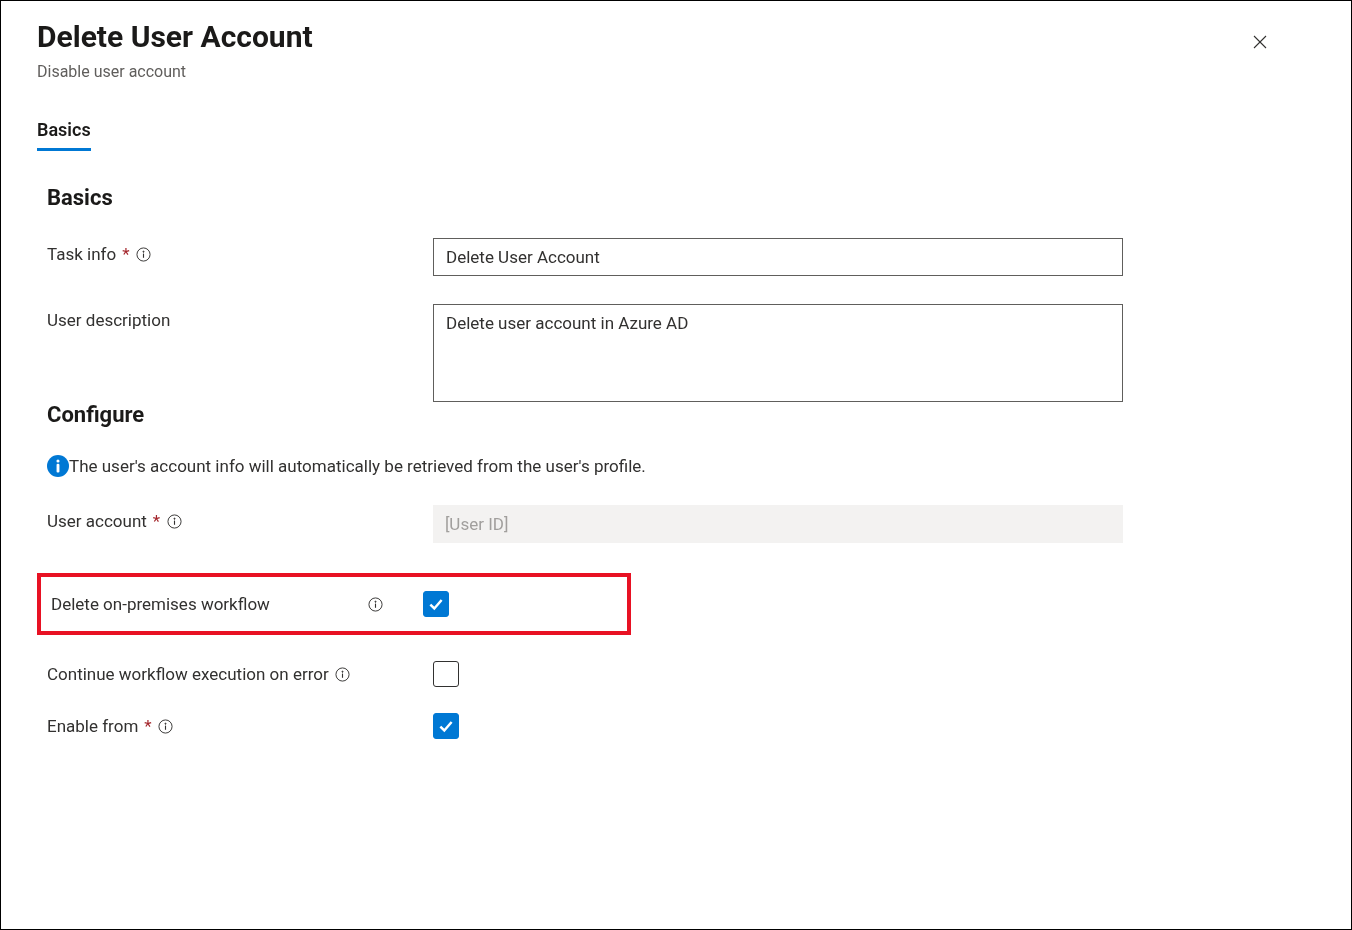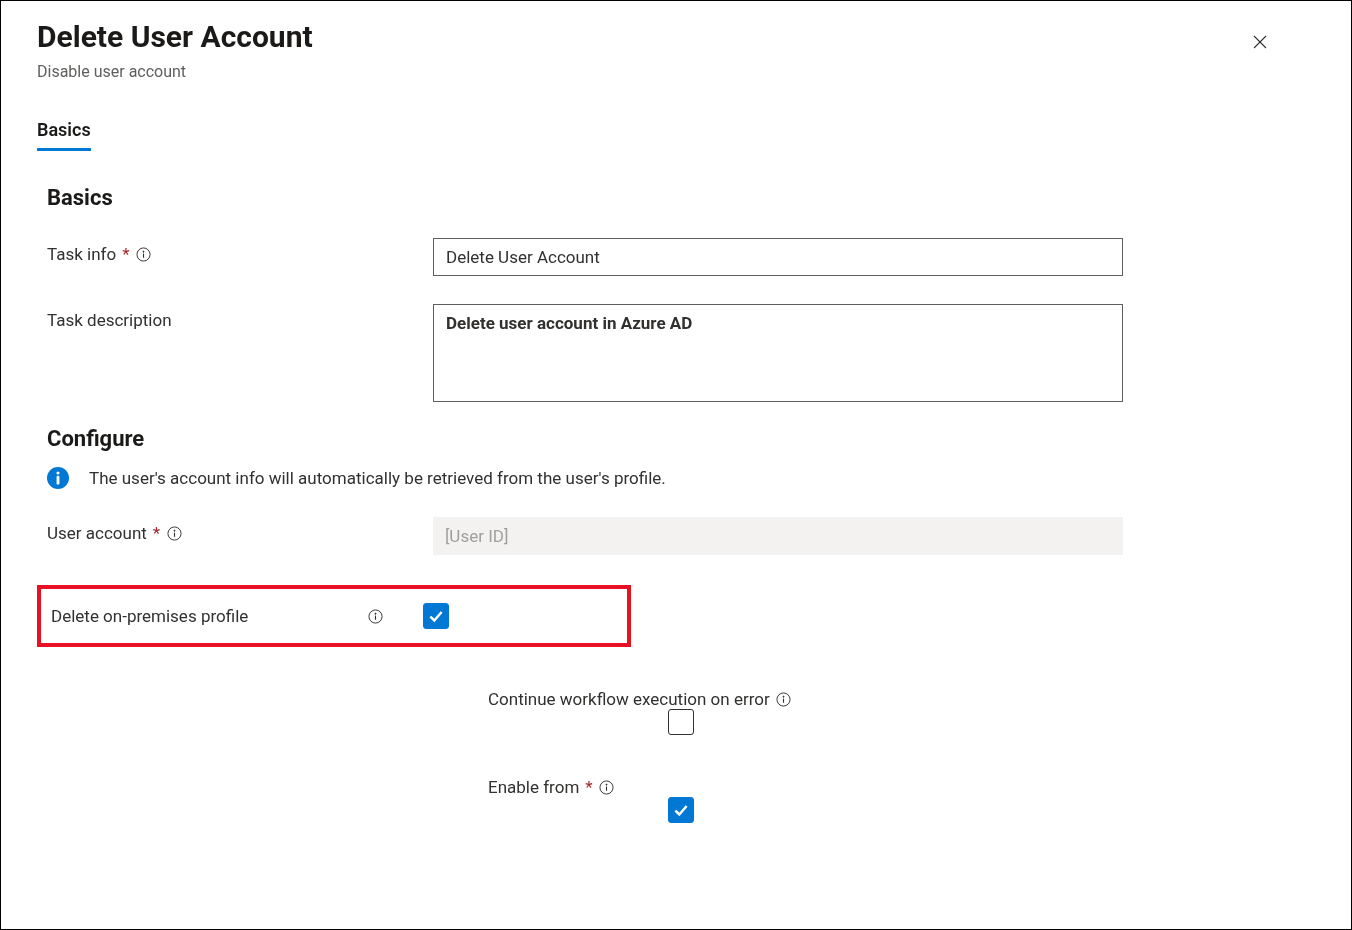--- a/index.html
+++ b/index.html
@@ -112,30 +112,28 @@
     .text-area {
       width: 690px;
       height: 98px;
       border: 1px solid #605e5c;
       padding: 8px 12px;
       font-size: 17px;
       font-family: inherit;
       color: #323130;
       resize: none;
       outline: none;
-      font-weight: bold;
     }
     .section-title.configure {
-      margin-top: 24px;
     }
     .info-banner {
       display: flex;
       align-items: center;
-      gap: 20px;
-      margin-top: 16px;
+      gap: 0;
+      margin-top: 28px;
       font-size: 17px;
       color: #323130;
     }
     .info-banner-icon {
       width: 22px;
       height: 22px;
       display: inline-flex;
       align-items: center;
       justify-content: center;
     }
@@ -167,22 +165,21 @@
       font-size: 17px;
       color: #323130;
       display: flex;
       align-items: center;
       justify-content: space-between;
       padding-right: 14px;
     }
     .checkbox-row {
       display: flex;
       align-items: center;
-      margin-top: 42px;
-      flex-direction: column;
+      margin-top: 26px;
     }
     .checkbox-row .form-label-inner {
       width: 386px;
       font-size: 17px;
       color: #323130;
       display: flex;
       align-items: center;
       gap: 6px;
     }
     .checkbox {
@@ -244,21 +241,21 @@
             <circle cx="8" cy="8" r="7"></circle>
             <circle cx="8" cy="5" r="0.6" fill="currentColor"></circle>
             <line x1="8" y1="7" x2="8" y2="11.5" stroke-width="1.2"></line>
           </svg>
         </span>
       </div>
       <input type="text" class="text-input" value="Delete User Account" style="">
     </div>
 
     <div class="form-row">
-      <div class="form-label">Task description</div>
+      <div class="form-label">User description</div>
       <textarea class="text-area" style="">Delete user account in Azure AD</textarea>
     </div>
 
     <h2 class="section-title configure">Configure</h2>
 
     <div class="info-banner">
       <span class="info-banner-icon">
         <svg viewBox="0 0 20 20">
           <circle cx="10" cy="10" r="10" fill="#0078d4"></circle>
           <circle cx="10" cy="5.5" r="1.4" fill="#fff"></circle>
@@ -278,21 +275,21 @@
             <circle cx="8" cy="5" r="0.6" fill="currentColor"></circle>
             <line x1="8" y1="7" x2="8" y2="11.5" stroke-width="1.2"></line>
           </svg>
         </span>
       </div>
       <div class="readonly-field">[User ID]</div>
     </div>
 
     <div class="highlight-box">
       <div class="form-label-inner">
-        <span>Delete on-premises profile</span>
+        <span>Delete on-premises workflow</span>
         <span class="info-icon">
           <svg viewBox="0 0 16 16" fill="none" stroke="currentColor" stroke-width="1">
             <circle cx="8" cy="8" r="7"></circle>
             <circle cx="8" cy="5" r="0.6" fill="currentColor"></circle>
             <line x1="8" y1="7" x2="8" y2="11.5" stroke-width="1.2"></line>
           </svg>
         </span>
       </div>
       <div class="hl-checkbox-cell">
         <div class="checkbox checked">

